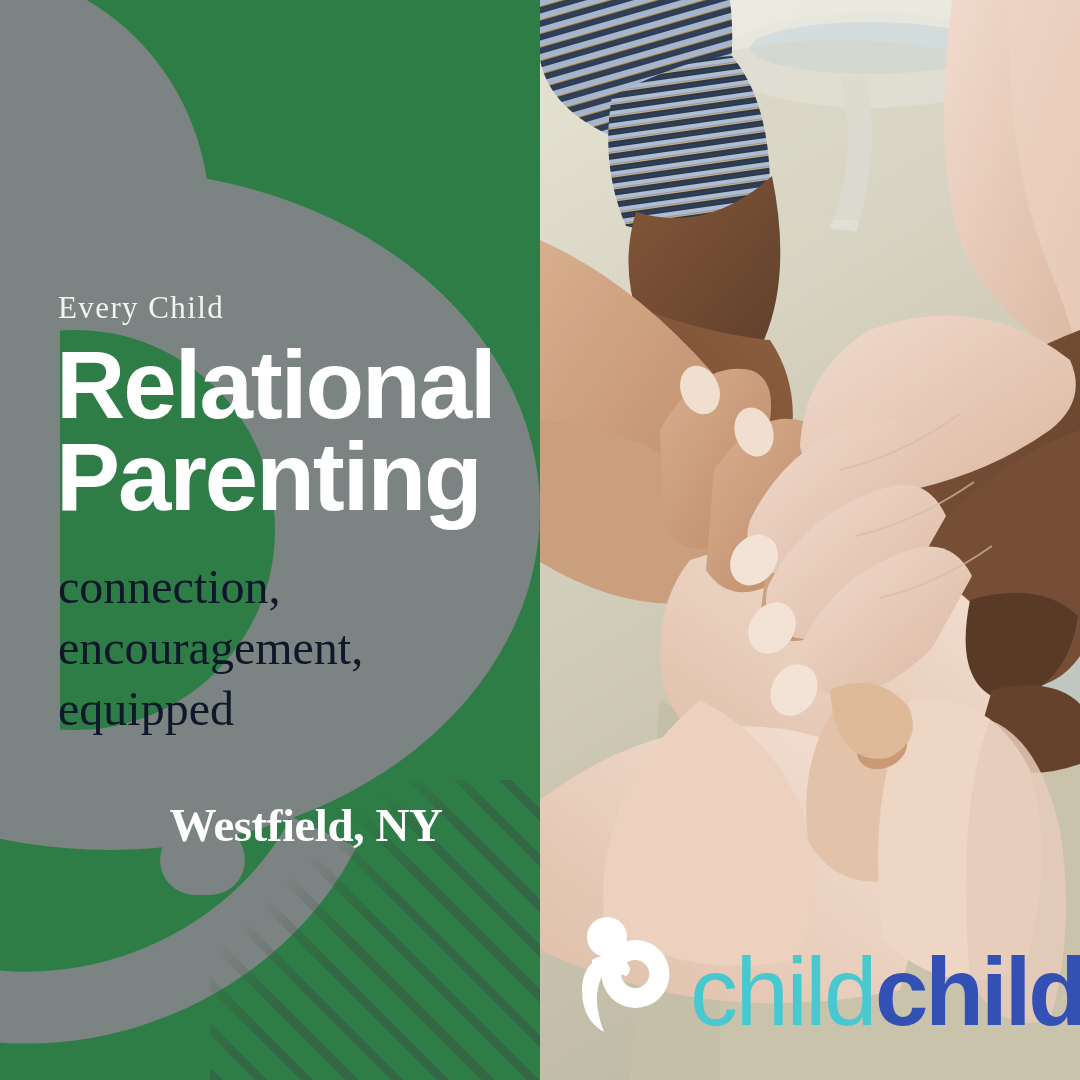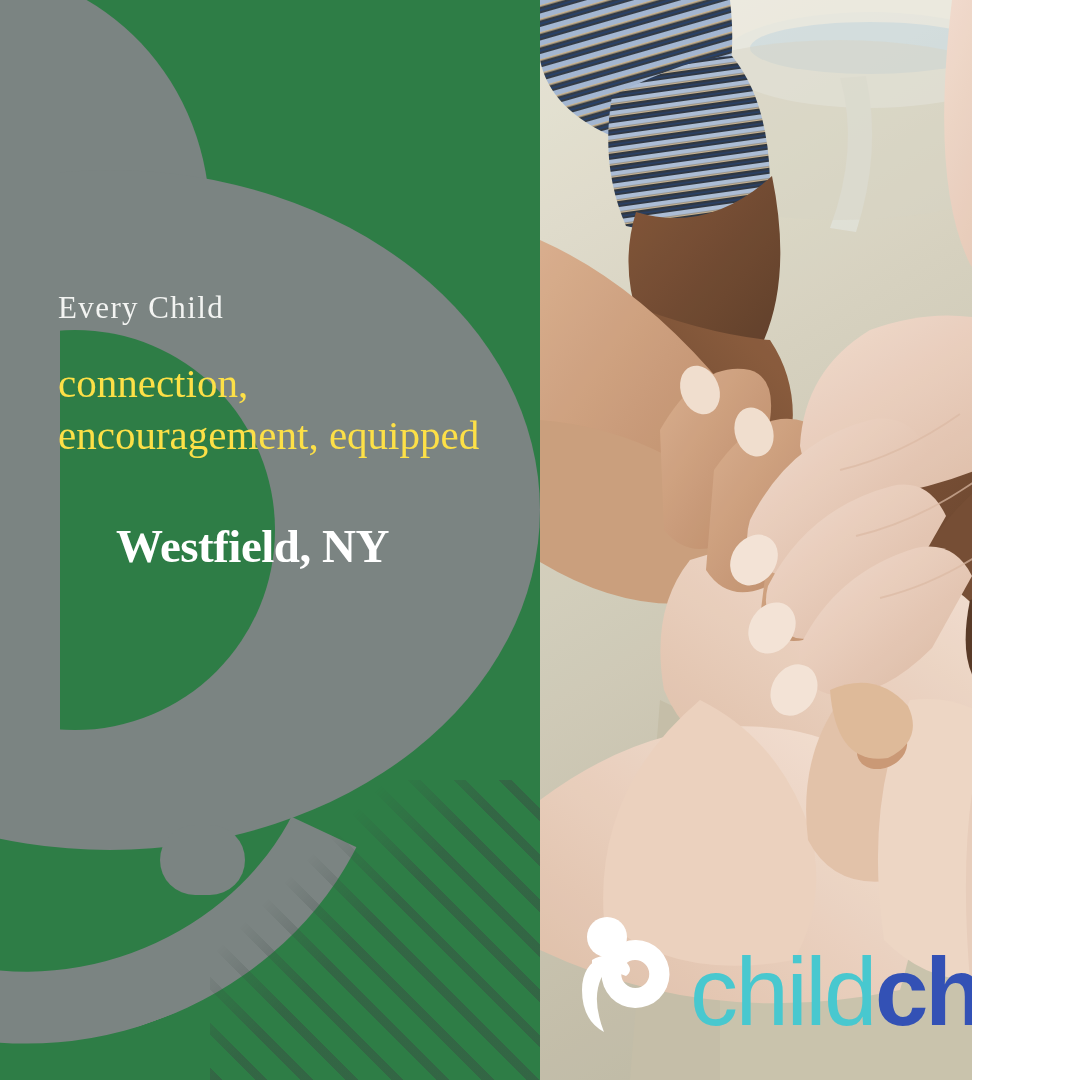--- a/index.html
+++ b/index.html
@@ -2,21 +2,21 @@
 <html><head>
 <meta charset="utf-8">
 <style>
   html, body {
     margin: 0;
     padding: 0;
     background: #ffffff;
   }
   #poster {
     position: relative;
-    width: 972px;
+    width: 1080px;
     height: 1080px;
     overflow: hidden;
     font-family: "Liberation Sans", sans-serif;
   }
 
   
   .green-panel {
     position: absolute;
     left: 0; top: 0;
     width: 540px;
@@ -126,33 +126,34 @@
     font-weight: bold;
     font-size: 96px;
     line-height: 0.96;
     letter-spacing: -2px;
     color: #FFFFFF;
     margin: 0;
   }
   .headline .ln { display: block; }
   .tagline {
     font-family: "Liberation Serif", serif;
-    font-size: 41px;
+    font-size: 48px;
     line-height: 1.27;
-    color: #fde047;
+    color: #0f172a;
     margin: 34px 0 0 2px;
     width: 445px;
   }
   .city {
     font-family: "Liberation Serif", serif;
     font-weight: bold;
     font-size: 47px;
     letter-spacing: -0.5px;
     color: #FFFFFF;
     margin: 58px 0 0 60px;
+    text-align: center;
   }
 
   
   .photo-panel {
     position: absolute;
     left: 540px; top: 0;
     width: 540px;
     height: 1080px;
     overflow: hidden;
     background: #c9c3ae;
@@ -195,20 +196,24 @@
       <div class="grey-tail"></div>
       <div class="grey-tail-cap"></div>
       <div class="grey-left-fill"></div>
     </div>
 
     <div class="stripes"></div>
 
     <div class="left-copy">
       <p class="eyebrow">Every Child</p>
 
+      <h1 class="headline">
+        <span class="ln">Relational</span>
+        <span class="ln">Parenting</span>
+      </h1>
 
       <p class="tagline">connection, encouragement, equipped</p>
 
       <p class="city">Westfield, NY</p>
     </div>
   </div>
 
   <div class="photo-panel">
 
     <svg class="photo-svg" viewBox="0 0 540 1080" aria-hidden="true">

